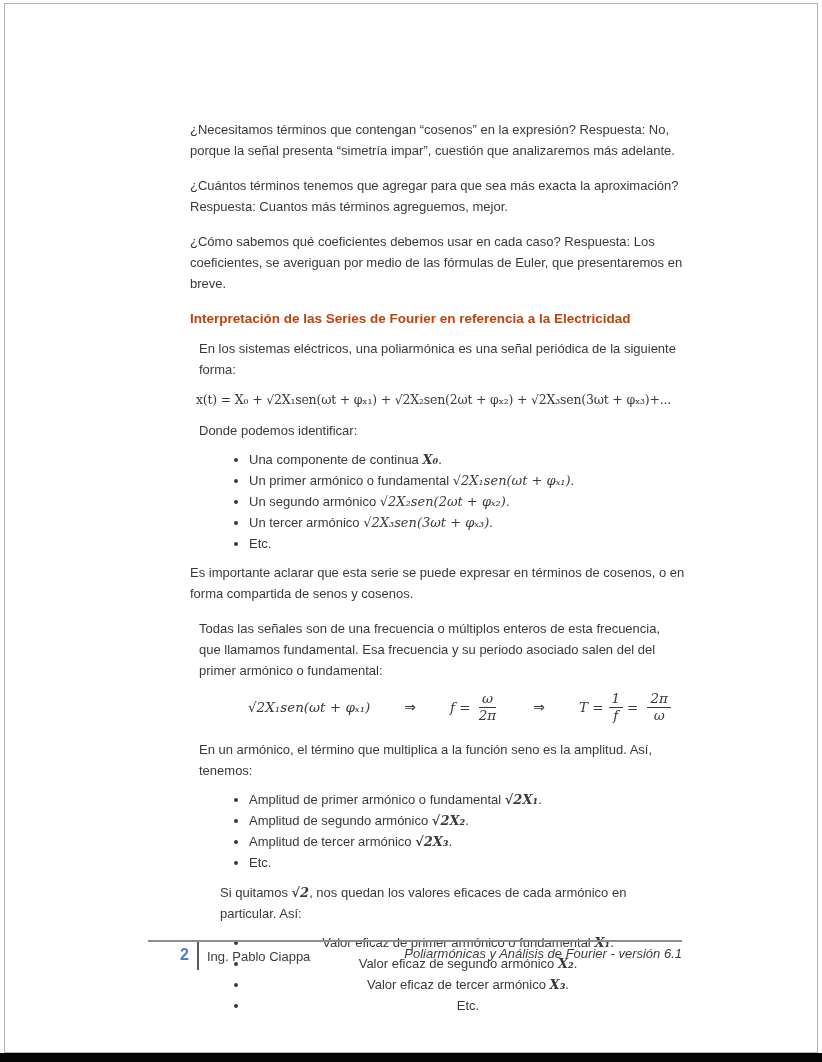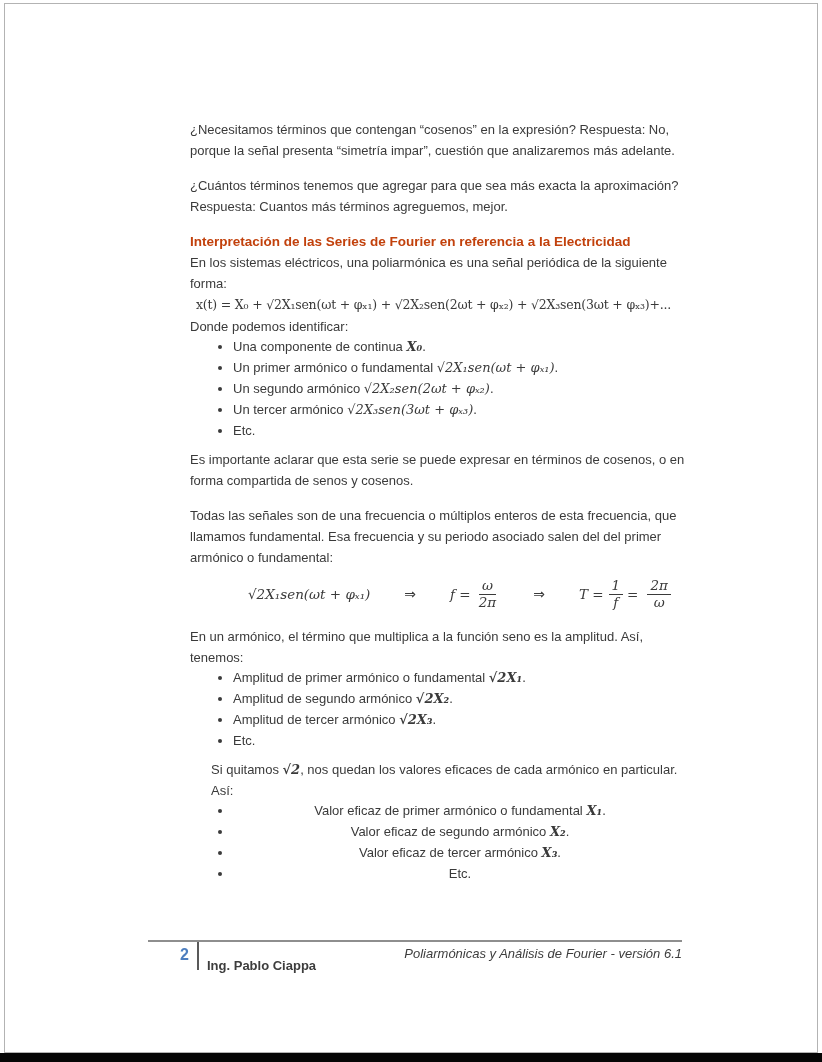--- a/index.html
+++ b/index.html
@@ -12,36 +12,36 @@
     border:1px solid #b3b3b3;pointer-events:none;
   }
   .bottom-bar{
     position:absolute;left:0;right:0;bottom:0;height:9px;background:#060606;
   }
   .content{
     position:absolute;left:190px;top:119px;width:497px;
     font-size:13px;line-height:21px;
   }
   p{margin:0 0 14px 0;}
-  p.tight{margin:0;}
+  p.tight{margin:9px;}
   h2{
     font-size:13.5px;line-height:21px;margin:5px 0 0 0;font-weight:bold;color:#c2410c;
   }
   .math{
     font-family:"DejaVu Serif",serif;font-style:italic;
   }
   .mbold{
     font-family:"DejaVu Serif",serif;font-style:italic;font-weight:bold;
   }
   .formula-line{
     font-family:"DejaVu Serif",serif;font-size:12.5px;
     white-space:nowrap;letter-spacing:-0.2px;margin:0 0 0 6px;line-height:22px;
   }
   ul{margin:0 0 8px 0;padding:0 0 0 43px;list-style:disc outside;}
-  li{line-height:20px;padding:0;margin:0 0 1px 0;}
+  li{line-height:20px;padding:0;margin:0 0 1px 16px;}
   ul.last{margin-bottom:0;text-align:center;}
   .italic{}
   .indent-line{margin:6px 0 0 0;padding-left:21px;}
   
   .formula2{
     display:flex;align-items:center;margin:10px 0 16px 0;padding-left:58px;
     font-family:"DejaVu Serif",serif;font-style:italic;font-size:13.5px;
   }
   .formula2 .arrow{
     font-family:"DejaVu Sans",sans-serif;font-style:normal;font-size:14px;
@@ -53,33 +53,34 @@
   .eq-mid{margin:0 4px;}
   
   .footer{position:absolute;left:148px;top:940px;width:534px;}
   .footer-rule{height:2px;background:#8e8e8e;}
   .footer-row{display:flex;align-items:flex-start;height:30px;font-size:13px;color:#3d3d3d;}
   .page-num{
     width:49px;text-align:right;padding:3px 8px 0 0;box-sizing:border-box;
     color:#4d7ebf;font-weight:bold;font-size:16px;line-height:20px;
   }
   .footer-vline{width:2px;height:28px;background:#595959;}
-  .footer-author{padding:16px 0 0 8px;font-weight:bold;}
+  .footer-author{padding:7px 0 0 8px;}
   .footer-spacer{flex:1;}
   .footer-title{padding:4px 0 0 0;font-style:italic;}
 </style>
 </head>
 <body>
 
 <div class="page-frame"></div>
 
 <div class="content">
 
   <p>¿Necesitamos términos que contengan “cosenos” en la expresión? Respuesta: No, porque la señal presenta “simetría impar”, cuestión que analizaremos más adelante.</p>
   <p>¿Cuántos términos tenemos que agregar para que sea más exacta la aproximación? Respuesta: Cuantos más términos agreguemos, mejor.</p>
+  <p>¿Cómo sabemos qué coeficientes debemos usar en cada caso? Respuesta: Los coeficientes, se averiguan por medio de las fórmulas de Euler, que presentaremos en breve.</p>
 
   <h2>Interpretación de las Series de Fourier en referencia a la Electricidad</h2>
   <p class="tight">En los sistemas eléctricos, una poliarmónica es una señal periódica de la siguiente forma:</p>
 
   <div class="formula-line">x(t) = X₀ + √2X₁sen(ωt + φₓ₁) + √2X₂sen(2ωt + φₓ₂) + √2X₃sen(3ωt + φₓ₃)+...</div>
 
   <p class="tight">Donde podemos identificar:</p>
 
   <ul id="b1">
     <li><span>Una componente de continua </span><span class="mbold">X₀</span><span>.</span></li>

